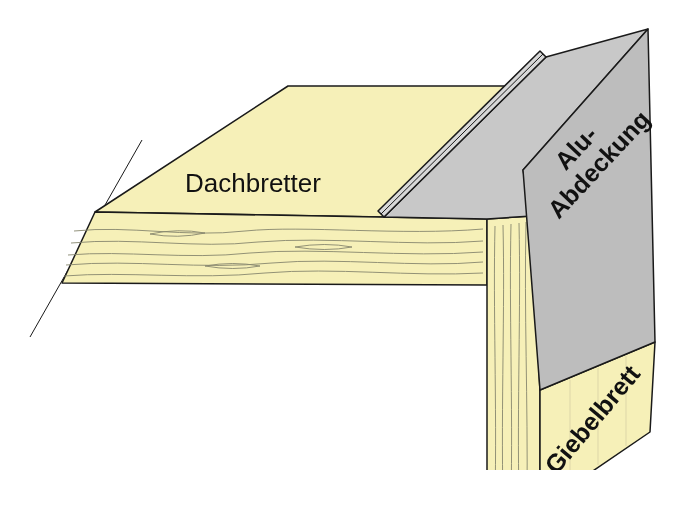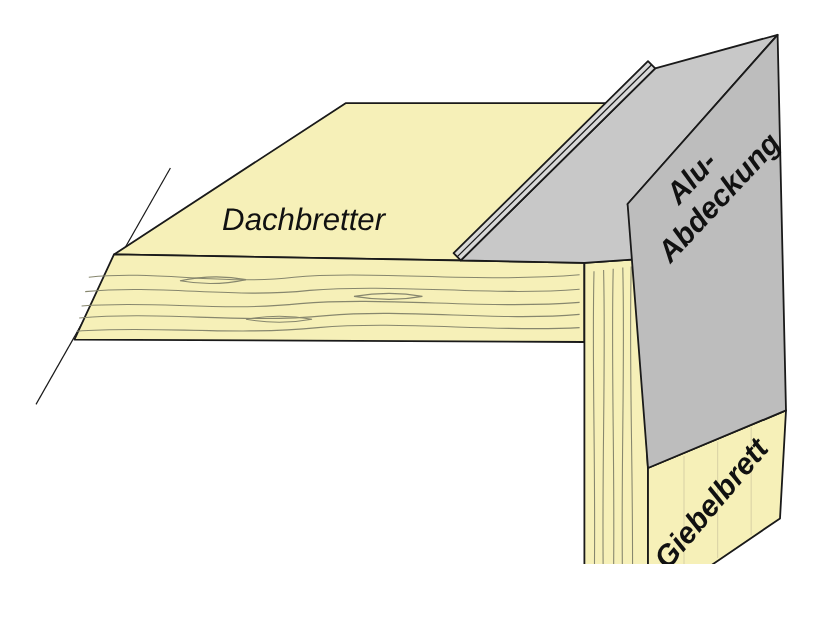--- a/index.html
+++ b/index.html
@@ -6,21 +6,20 @@
     margin: 0;
     padding: 0;
     background: #ffffff;
   }
   .stage {
     position: relative;
     width: 700px;
     height: 470px;
     background: #ffffff;
     overflow: hidden;
-    font-style: italic;
   }
   svg { display: block; }
   .outline {
     stroke: #1a1a1a;
     stroke-width: 1.5;
     stroke-linejoin: round;
     stroke-linecap: round;
   }
   .thin {
     stroke: #1a1a1a;

